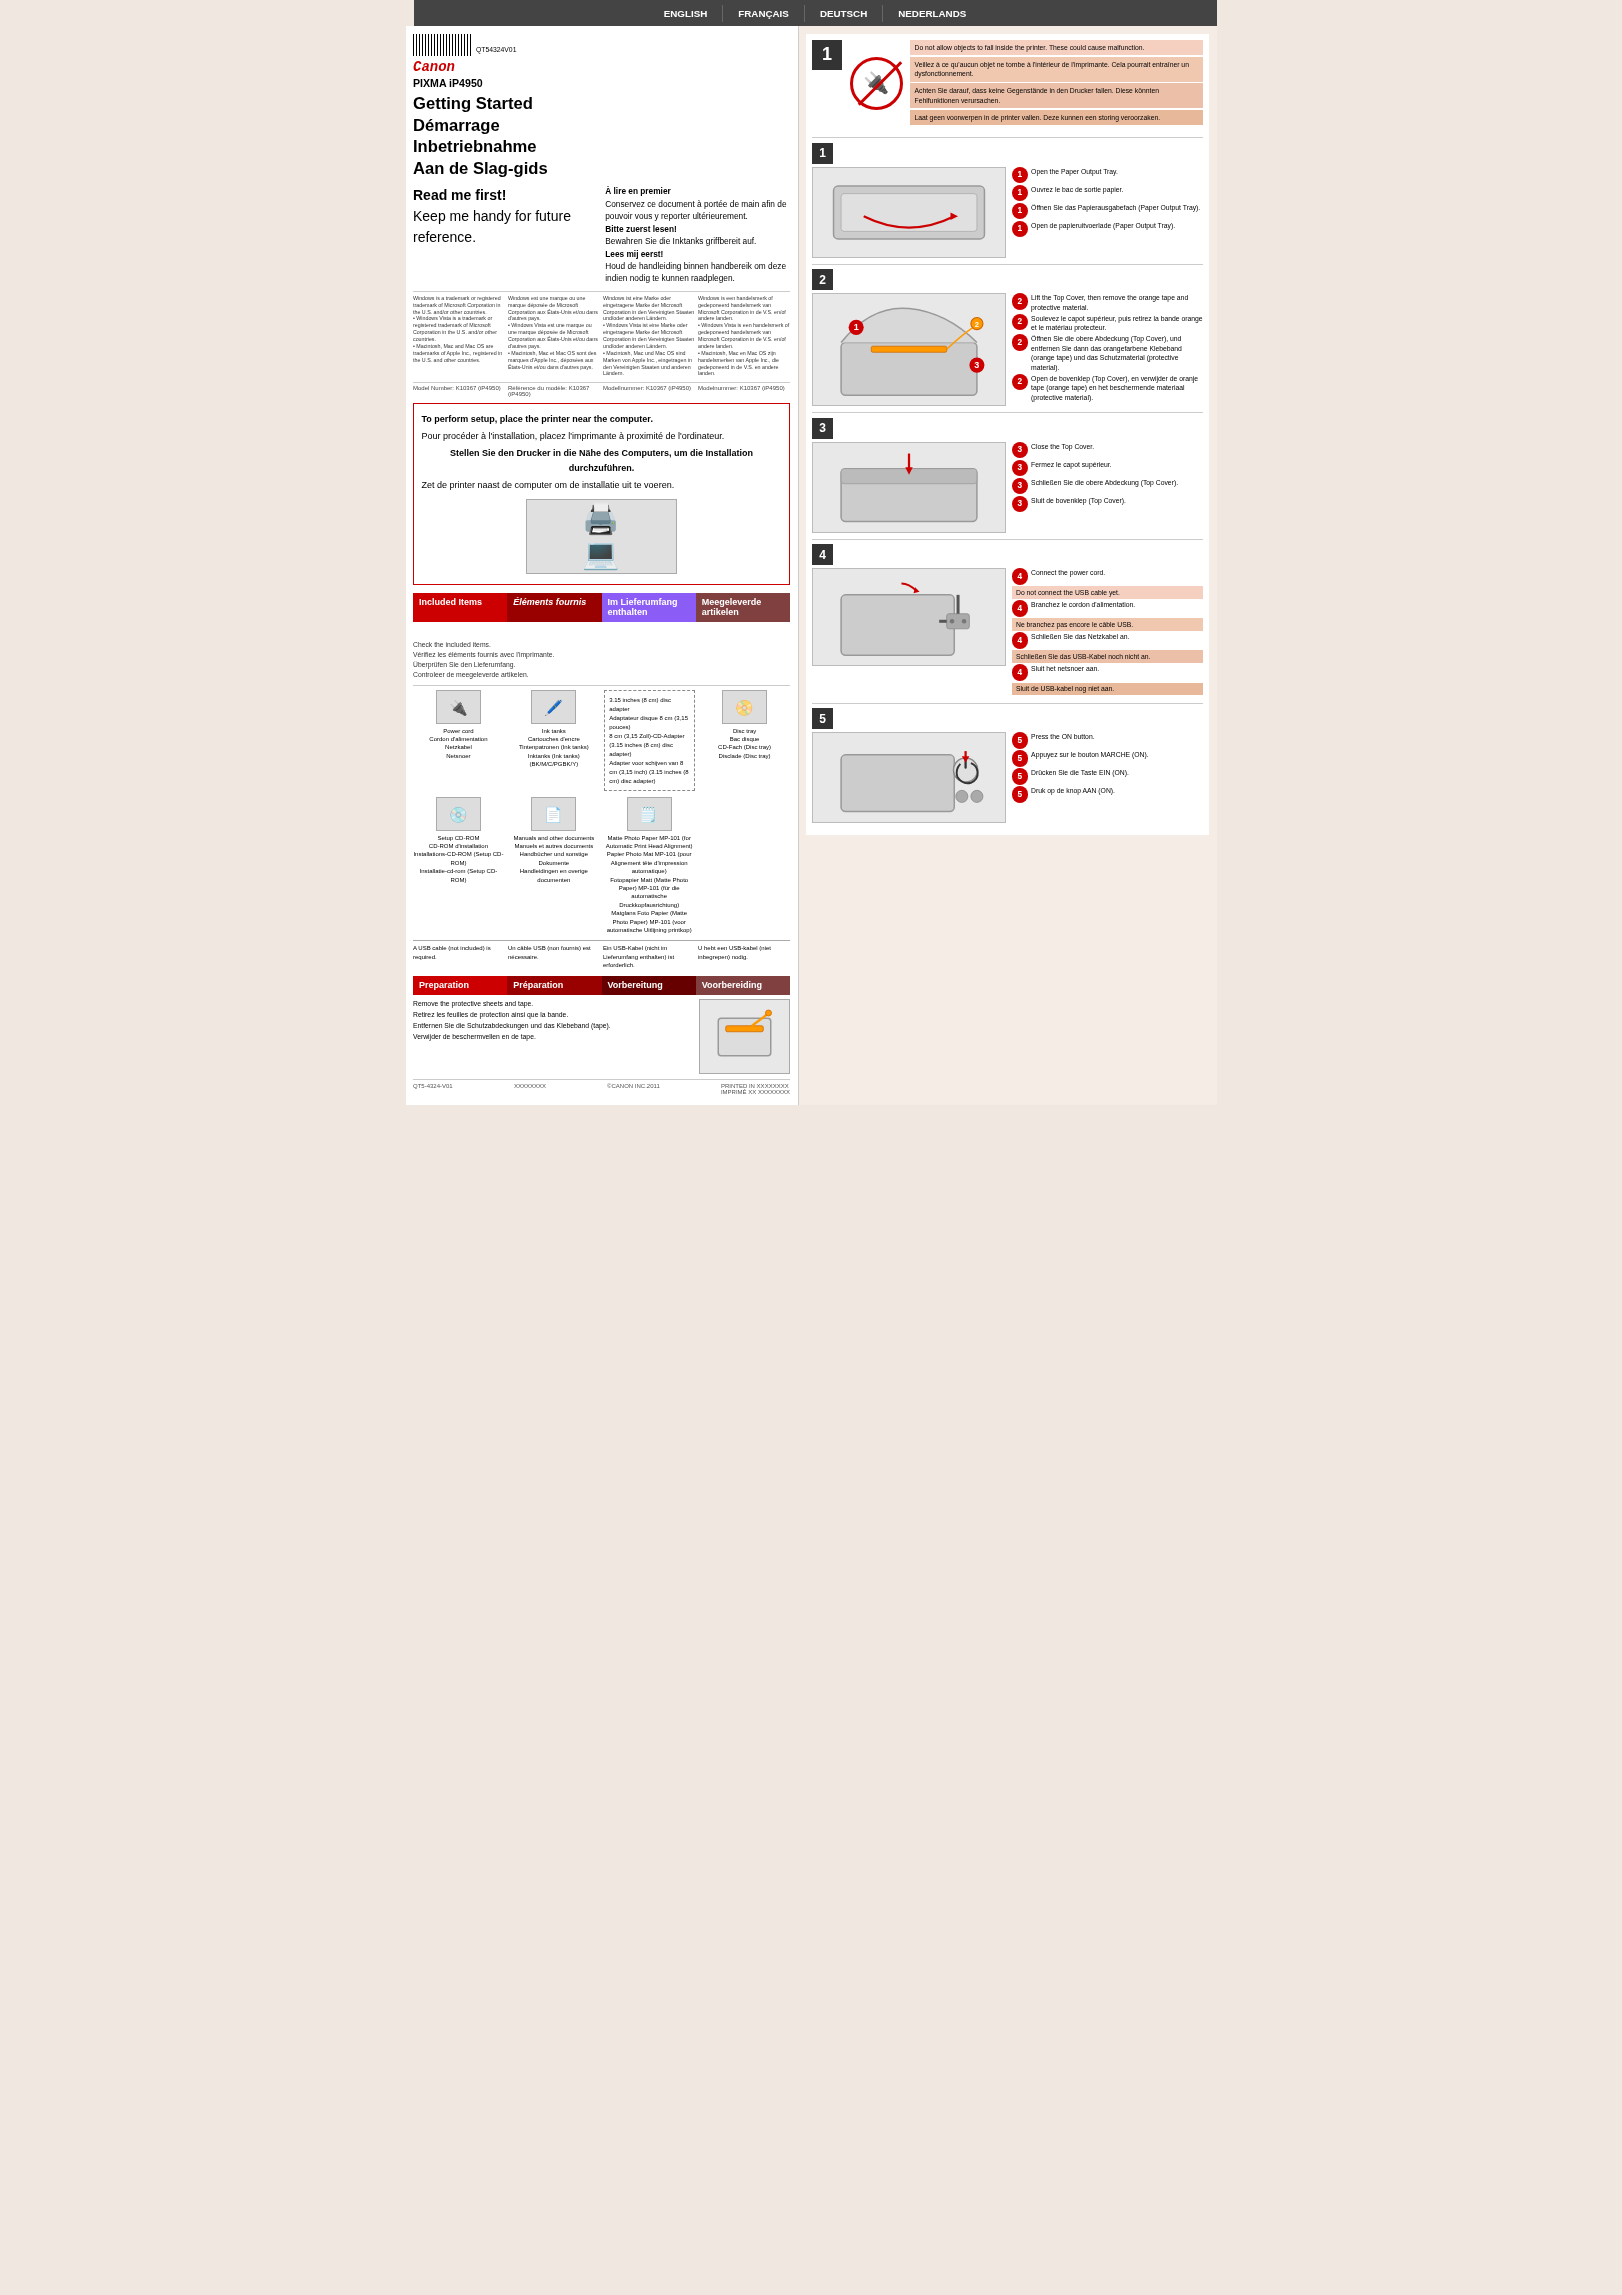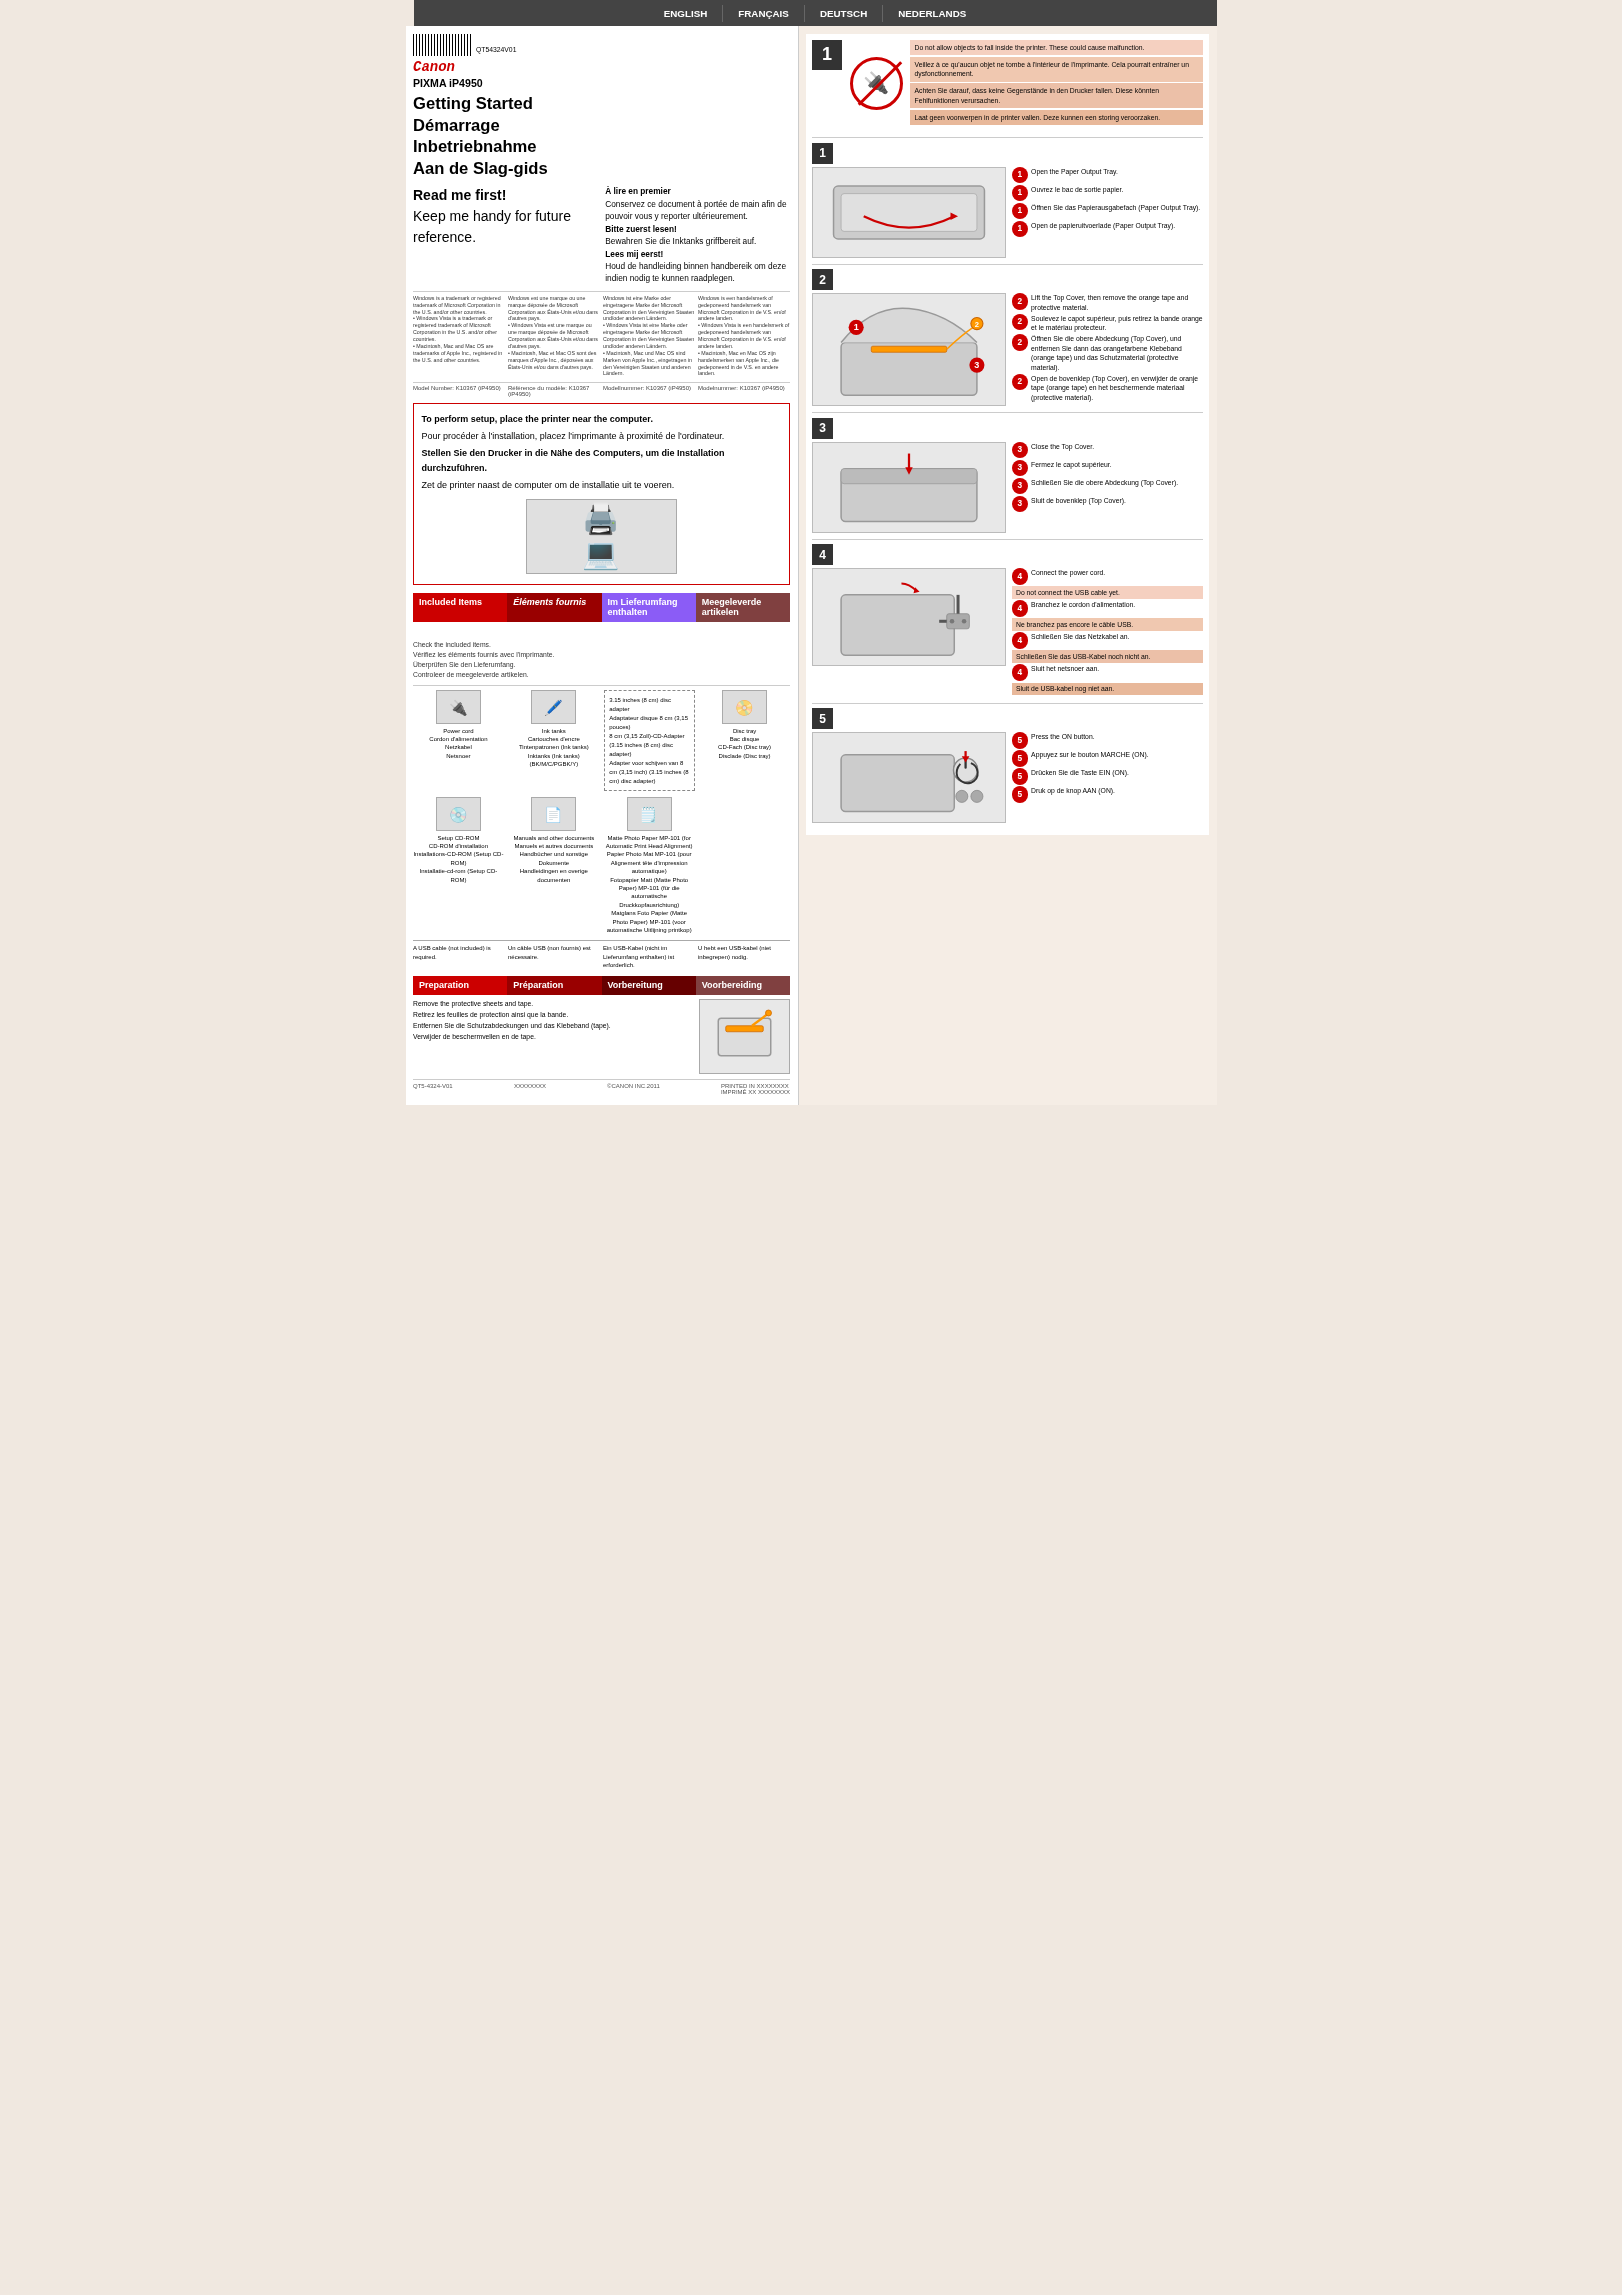--- a/index.html
+++ b/index.html
@@ -139,21 +139,21 @@
       border: 1.5px solid #c00;
       padding: 7.5px;
       margin-bottom: 7.5px;
     }
     .setup-box p {
       font-size: 9px;
       line-height: 1.6;
       margin-bottom: 3px;
     }
     .setup-box p:first-child { font-weight: bold; }
-    .setup-box p.bold-line { font-weight: bold; }
+    .setup-box p.bold-line { font-weight: bold; text-align: center; }
     .setup-printer-img {
       text-align: center;
       margin-top: 6px;
     }
     .printer-placeholder {
       width: 151px;
       height: 75px;
       background: #e0e0e0;
       display: inline-block;
       border: 0.8px solid #aaa;

